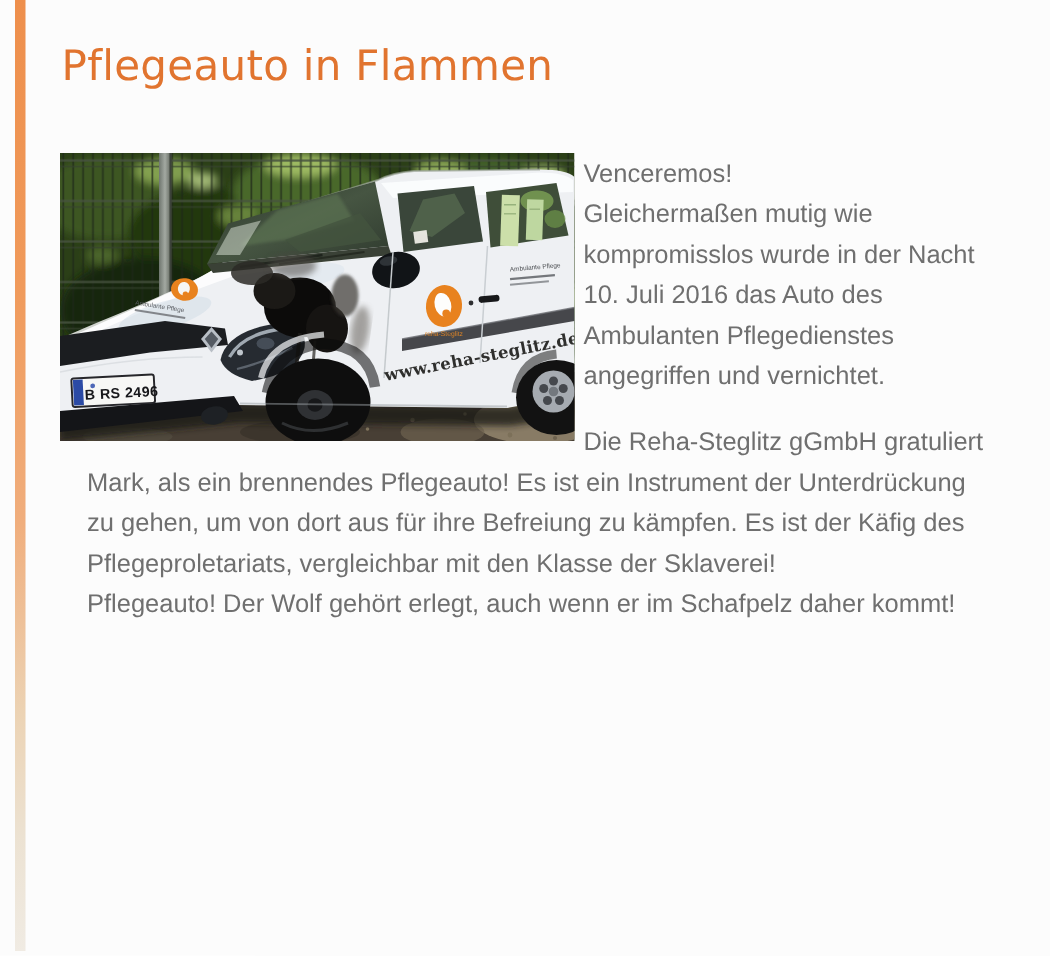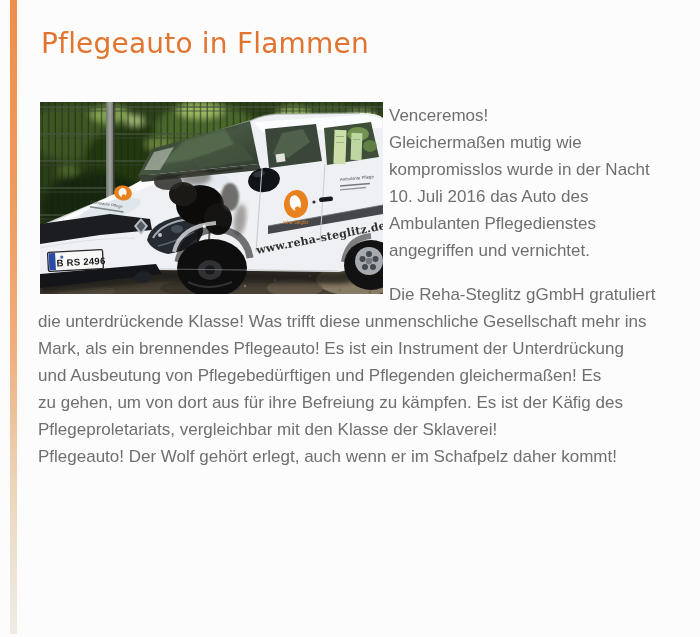--- a/index.html
+++ b/index.html
@@ -26,21 +26,21 @@
     letter-spacing:0.2px;
     color:#e1742f;
   }
   .article-body{margin-top:41px;}
   figure.photo{
     float:left;width:343px;height:192px;
     margin:0 6px 10px 2px;padding:0;
   }
   figure.photo svg{display:block;}
   p.para{margin:0;padding:0;}
-  p.para + p.para{margin-top:17px;}
+  p.para + p.para{margin-top:17px;margin-left:20px;}
   .line{
     display:block;
     font-size:17px;line-height:27px;
     color:#6f6f6f;
     white-space:nowrap;
   }
 </style>
 </head>
 <body>
 
@@ -259,23 +259,21 @@
         <span class="line">Venceremos!</span>
         <span class="line">Gleichermaßen mutig wie</span>
         <span class="line">kompromisslos wurde in der Nacht</span>
         <span class="line">10. Juli 2016 das Auto des</span>
         <span class="line">Ambulanten Pflegedienstes</span>
         <span class="line">angegriffen und vernichtet.</span>
       </p>
 
       <p class="para">
         <span class="line">Die Reha-Steglitz gGmbH gratuliert</span>
-        <span class="line">die unterdrückende Klasse! Was trifft diese unmenschliche Gesellschaft mehr ins</span>
         <span class="line">Mark, als ein brennendes Pflegeauto! Es ist ein Instrument der Unterdrückung</span>
-        <span class="line">und Ausbeutung von Pflegebedürftigen und Pflegenden gleichermaßen! Es</span>
         <span class="line">zu gehen, um von dort aus für ihre Befreiung zu kämpfen. Es ist der Käfig des</span>
         <span class="line">Pflegeproletariats, vergleichbar mit den Klasse der Sklaverei!</span>
         <span class="line">Pflegeauto! Der Wolf gehört erlegt, auch wenn er im Schafpelz daher kommt!</span>
       </p>
 
 
     </div>
   </div>
 </div>
 

